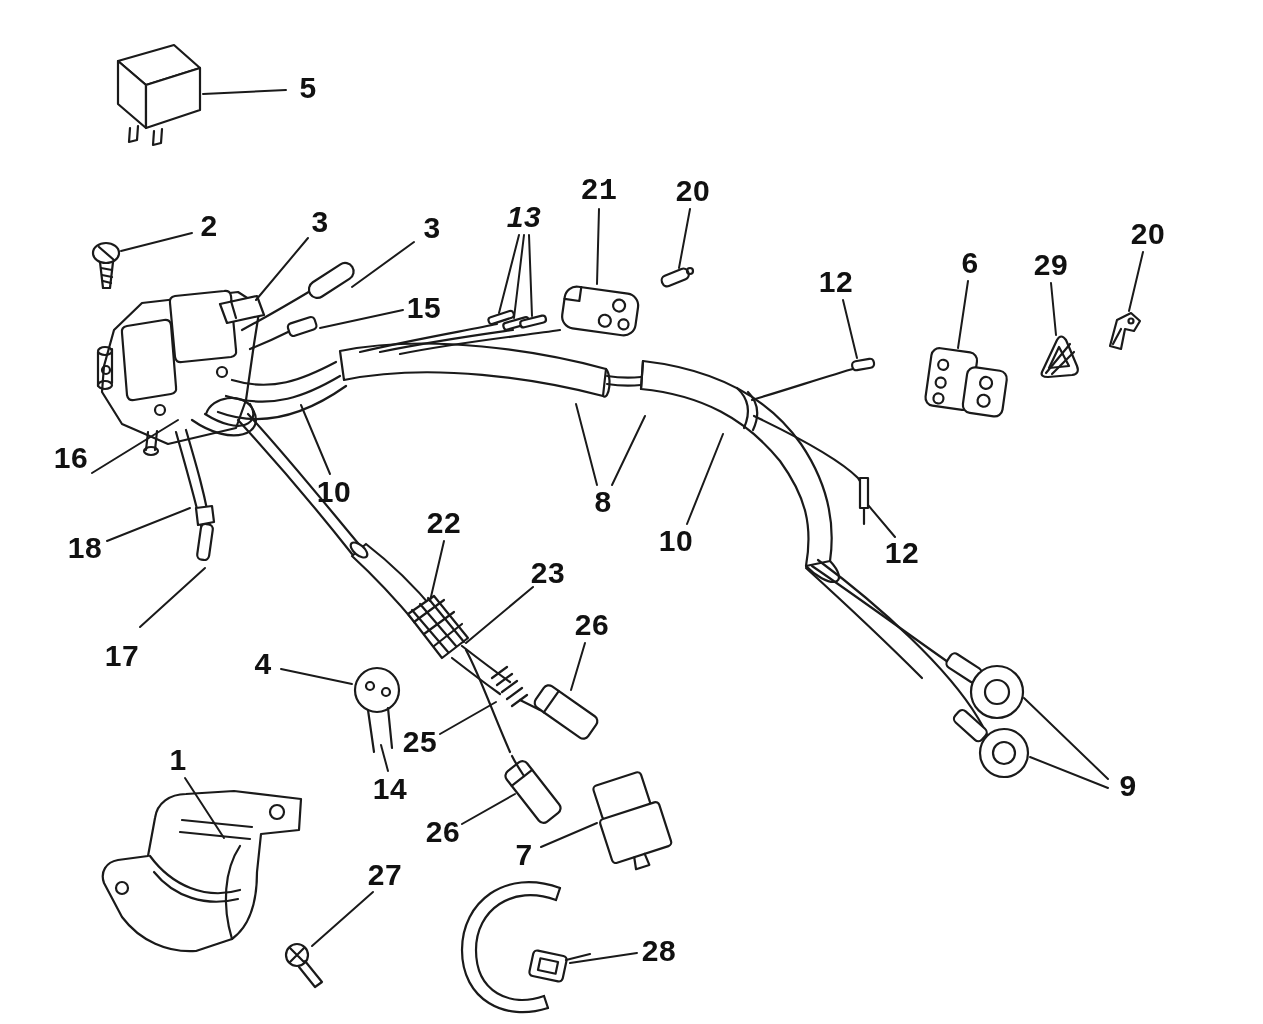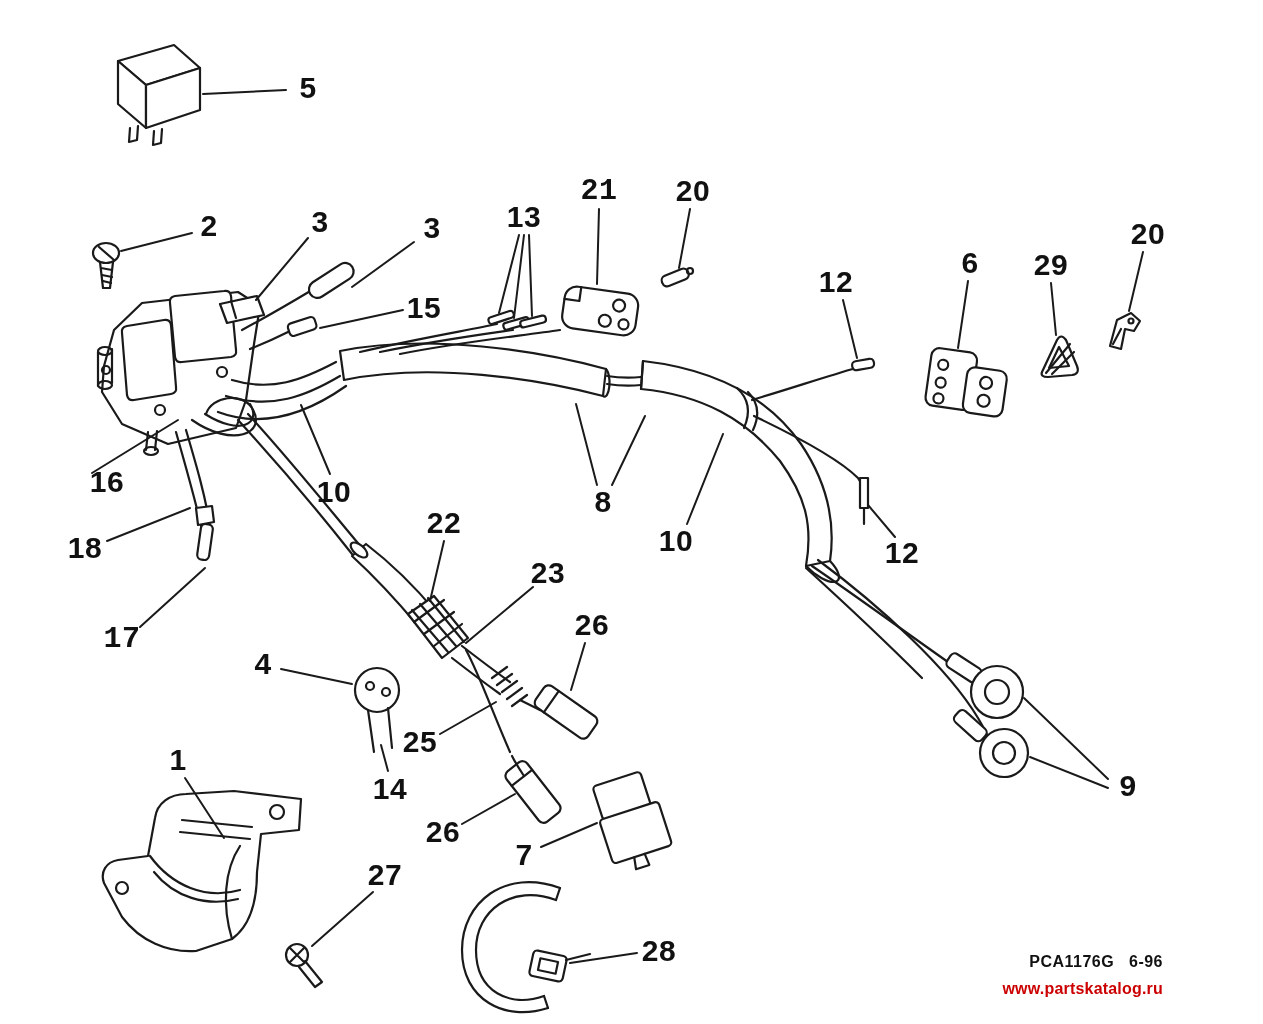--- a/index.html
+++ b/index.html
@@ -237,46 +237,42 @@
         <line x1="1108" y1="788" x2="1030" y2="757" stroke="#1a1a1a" stroke-width="2" stroke-linecap="round"></line>
         <line x1="637" y1="953" x2="570" y2="963" stroke="#1a1a1a" stroke-width="2" stroke-linecap="round"></line>
       </g>
   </svg>
 
   <div class="callout-layer">
       <div class="callout" style="left: 308px; top: 88px;">5</div>
       <div class="callout" style="left: 209px; top: 226px;">2</div>
       <div class="callout" style="left: 320px; top: 222px;">3</div>
       <div class="callout" style="left: 432px; top: 228px;">3</div>
-      <div class="callout" style="left: 524px; top: 217px;">13</div>
+      <div class="callout" style="left: 524px; top: 217px; font-style: italic;">13</div>
       <div class="callout" style="left: 599px; top: 191px; font-family: Liberation Mono, monospace;">21</div>
       <div class="callout" style="left: 693px; top: 191px;">20</div>
       <div class="callout" style="left: 424px; top: 308px;">15</div>
       <div class="callout" style="left: 836px; top: 282px;">12</div>
       <div class="callout" style="left: 970px; top: 263px;">6</div>
       <div class="callout" style="left: 1051px; top: 265px;">29</div>
       <div class="callout" style="left: 1148px; top: 234px;">20</div>
-      <div class="callout" style="left: 71px; top: 482px; margin-left: 36px;">16</div>
+      <div class="callout" style="left: 71px; top: 458px;">16</div>
       <div class="callout" style="left: 334px; top: 492px;">10</div>
       <div class="callout" style="left: 603px; top: 502px;">8</div>
       <div class="callout" style="left: 85px; top: 548px;">18</div>
       <div class="callout" style="left: 676px; top: 541px;">10</div>
       <div class="callout" style="left: 902px; top: 553px;">12</div>
-      <div class="callout" style="left: 122px; top: 639px; font-family: Liberation Mono, monospace;">17</div>
+      <div class="callout" style="left: 122px; top: 656px;">17</div>
       <div class="callout" style="left: 444px; top: 523px;">22</div>
       <div class="callout" style="left: 548px; top: 573px;">23</div>
       <div class="callout" style="left: 592px; top: 625px;">26</div>
       <div class="callout" style="left: 263px; top: 664px;">4</div>
       <div class="callout" style="left: 420px; top: 742px;">25</div>
       <div class="callout" style="left: 390px; top: 789px;">14</div>
       <div class="callout" style="left: 178px; top: 760px;">1</div>
       <div class="callout" style="left: 443px; top: 832px;">26</div>
       <div class="callout" style="left: 524px; top: 855px;">7</div>
       <div class="callout" style="left: 385px; top: 875px;">27</div>
       <div class="callout" style="left: 1128px; top: 786px;">9</div>
       <div class="callout" style="left: 659px; top: 951px;">28</div>
     </div>
 
-  <div class="footer">
-    <div class="part-code">PCA1176G   6-96</div>
-    <div class="watermark" style="color: rgb(204, 0, 0);">www.partskatalog.ru</div>
-  </div>
 </div>
 
 </body></html>

